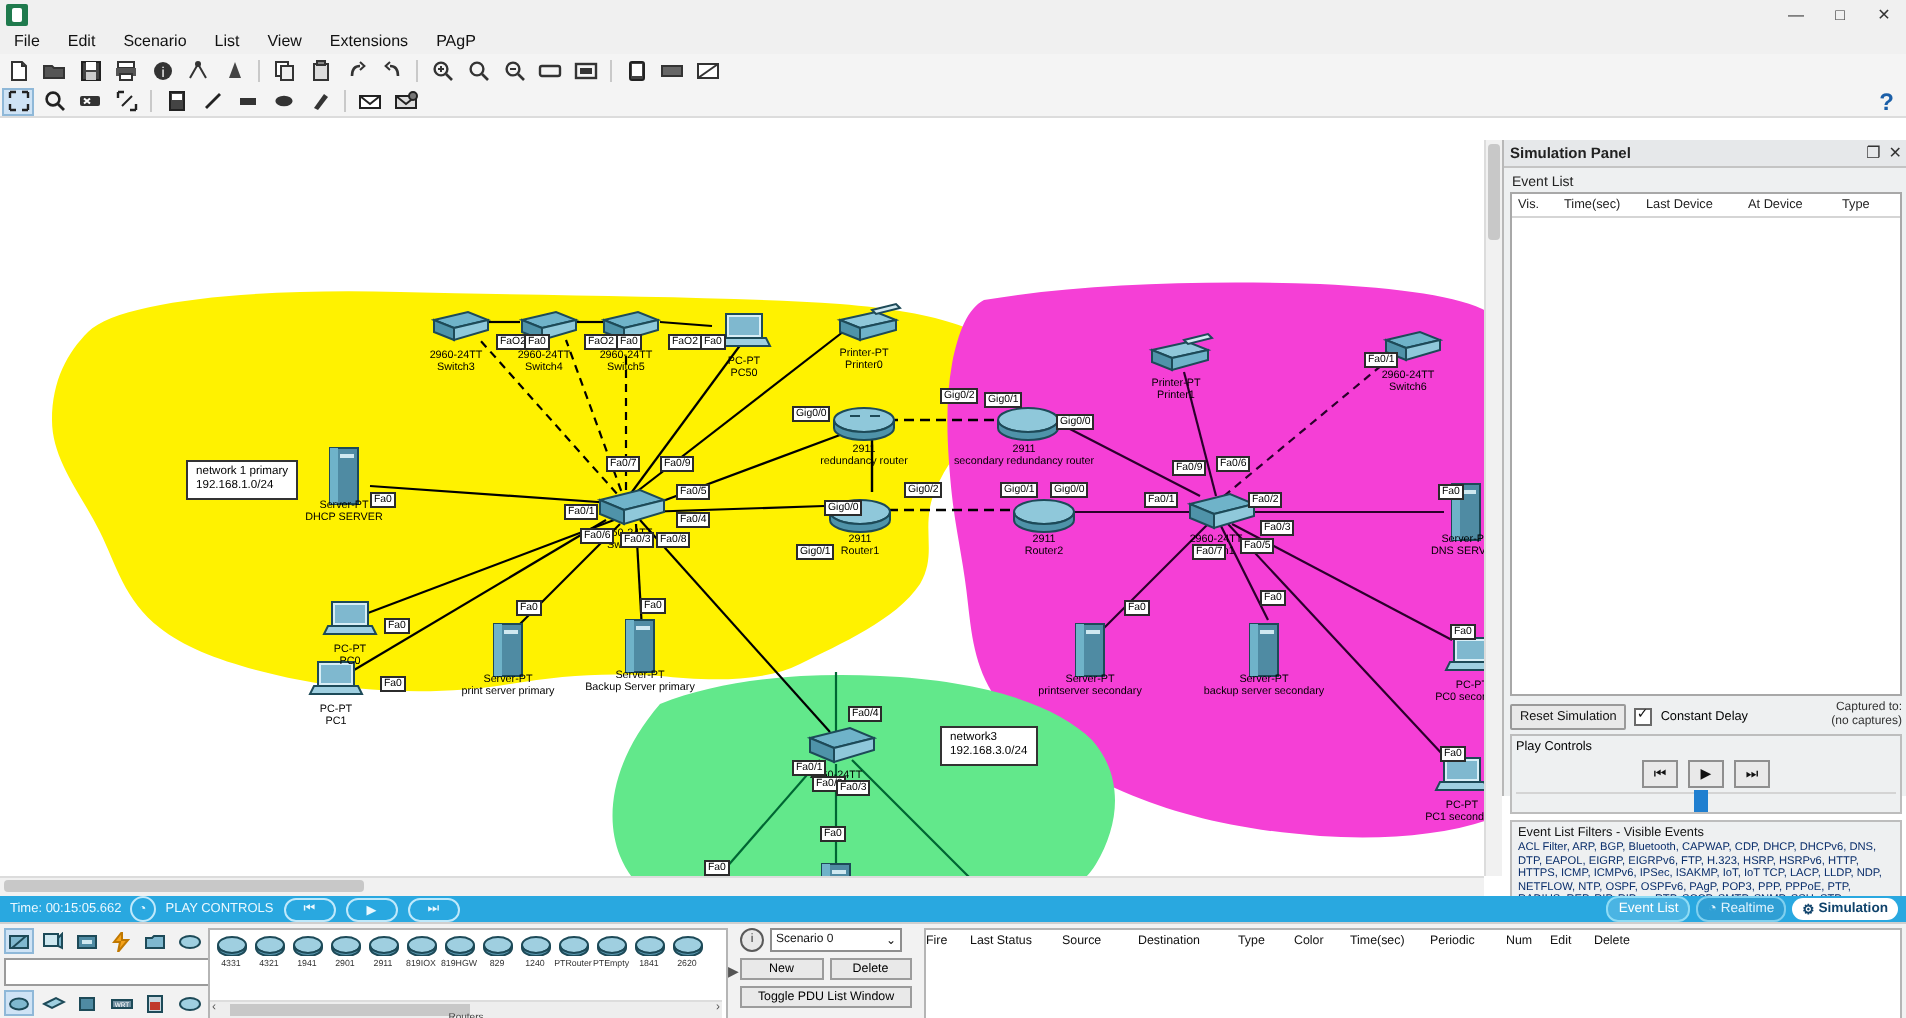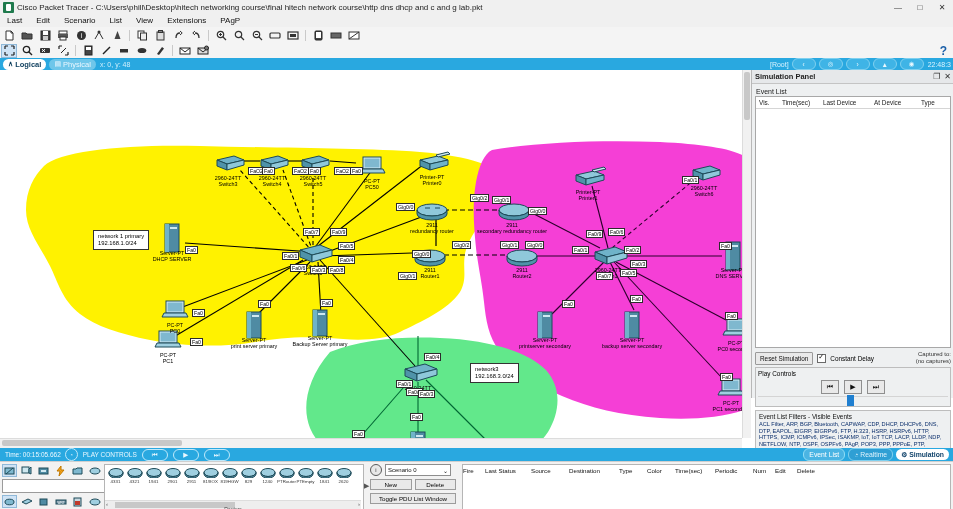--- a/index.html
+++ b/index.html
@@ -122,30 +122,29 @@
   .pdu-head div{font-size:6.2px;color:#111;}
   .side-arrow{position:absolute;left:364px;top:20px;font-size:7px;color:#555;}
 </style>
 </head>
 <body>
 
 <div id="app">
 
   <div class="titlebar">
     <div class="title-ico"></div>
-    <div class="title-text">Cisco Packet Tracer - C:\Users\phill\Desktop\hitech networking course\final hitech network course\http dns dhcp and c and g lab.pkt</div>
     <div class="win-btns">
       <div class="win-btn">—</div>
       <div class="win-btn">□</div>
       <div class="win-btn close">✕</div>
     </div>
   </div>
 
   <div class="menubar">
-    <div class="menu-item">Last</div>
+    <div class="menu-item">File</div>
     <div class="menu-item">Edit</div>
     <div class="menu-item">Scenario</div>
     <div class="menu-item">List</div>
     <div class="menu-item">View</div>
     <div class="menu-item">Extensions</div>
     <div class="menu-item">PAgP</div>
   </div>
 
   <div class="toolbar" id="toolbar1">
     <div class="tb-ico">
@@ -329,40 +328,20 @@
     <div class="tb-ico">
         <svg width="12" height="11" viewBox="0 0 12 11">
           <rect x="1" y="3" width="10" height="6" fill="#ddd" stroke="#222"></rect>
           <path d="M1 3 L6 7 L11 3" fill="none" stroke="#222"></path>
           <circle cx="9.5" cy="3" r="2" fill="#777" stroke="#222"></circle>
         </svg>
       </div>
   </div>
   <div class="help-q">?</div>
 
-  <div class="tabstrip">
-    <div class="vtab active">
-      <span class="tglyph">∧</span>
-      <span>Logical</span>
-    </div>
-    <div class="vtab inactive">
-      <span class="tglyph">▤</span>
-      <span>Physical</span>
-    </div>
-    <span class="coord">x: 0, y: 48</span>
-    <div class="tabstrip-right">
-      <span class="clk">[Root]</span>
-      <div class="pill">‹</div>
-      <div class="pill">◎</div>
-      <div class="pill">›</div>
-      <div class="pill">▲</div>
-      <div class="pill">◉</div>
-      <span class="clk">22:48:3</span>
-    </div>
-  </div>
 
   <div class="workspace">
     <svg class="canvas-svg" width="750" height="378" viewBox="0 0 750 378">
 
       <path d="M44,96 C60,80 130,74 200,76 C280,78 360,78 420,82 C470,86 500,96 505,112 C502,132 480,150 470,170 C458,192 470,205 460,222 C448,240 420,252 400,262 C380,272 350,270 330,268 C300,266 280,268 255,272 C220,278 180,276 150,270 C120,264 95,256 80,244 C62,230 58,212 50,196 C40,176 26,160 26,140 C26,120 34,106 44,96 Z" fill="#FFF200"></path>
       <path d="M492,80 C540,72 600,70 660,72 C700,74 730,78 744,86 L744,340 C720,348 690,350 660,348 C620,345 590,338 562,326 C534,314 514,300 500,282 C488,266 486,250 484,232 C482,212 478,196 476,178 C474,158 472,134 476,112 C479,96 484,84 492,80 Z" fill="#F53FD6"></path>
       <path d="M330,282 C360,270 400,266 440,268 C490,270 528,282 546,300 C562,318 560,342 548,362 C538,378 516,390 488,396 C450,404 406,404 372,398 C340,392 318,378 310,358 C302,338 306,310 330,282 Z" fill="#62E88B"></path>
 
       <g stroke="#000" stroke-width="1.1" fill="none">
         <line x1="244" y1="91" x2="260" y2="91"></line>

